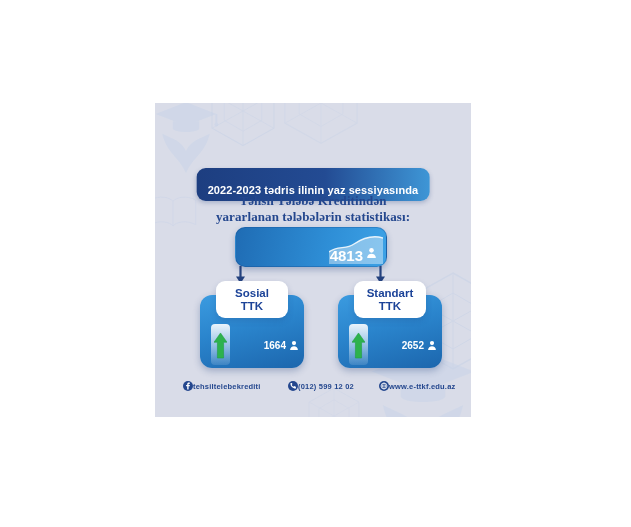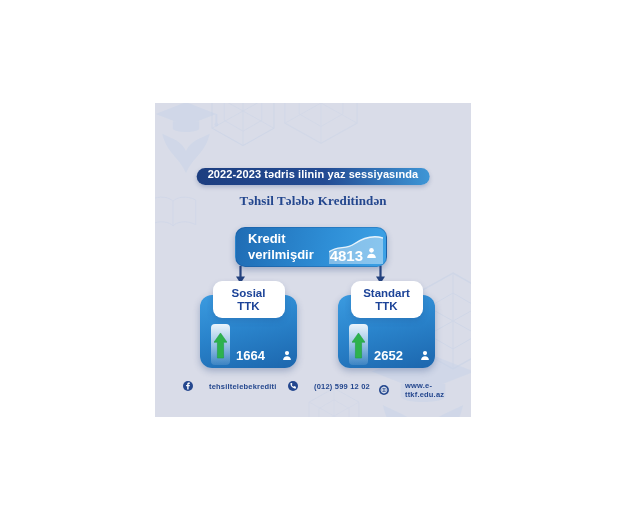--- a/index.html
+++ b/index.html
@@ -12,21 +12,21 @@
   
   .brand-row{position:absolute;top:22px;left:50%;transform:translateX(-50%);
              display:flex;align-items:center;gap:7px;}
   .brand-divider{width:2px;height:26px;background:#2a4a8e;opacity:.85;border-radius:1px;}
   .hotline{font-size:13.5px;font-weight:bold;color:#24427e;letter-spacing:.3px;}
 
   
   .title-pill{position:absolute;top:65px;left:50%;transform:translateX(-50%);
               background:linear-gradient(90deg,#1d3e80 0%,#234b93 55%,#3e96d6 100%);
               color:#fff;font-size:11px;font-weight:bold;letter-spacing:.1px;
-              padding:0 11px 5px;border-radius:9px;white-space:nowrap;
+              padding:16px 11px 5px;border-radius:9px;white-space:nowrap;
               box-shadow:0 2px 4px rgba(30,60,120,.25);}
   .title-line{position:absolute;left:0;width:100%;text-align:center;
               color:#24478e;font-size:13px;font-weight:bold;letter-spacing:.1px;font-family:Liberation Serif, serif;}
   .title-line.l2{top:90px;}
   .title-line.l3{top:106px;}
 
   
   .total-box{position:absolute;left:80px;top:124px;width:150px;height:38px;
              border-radius:10px;
              background:linear-gradient(100deg,#1f6cb4 0%,#2e8ed6 60%,#3da2e6 100%);
@@ -36,37 +36,37 @@
   .total-label span{display:block;}
   .wave{position:absolute;right:3px;bottom:2px;}
   .total-value{position:absolute;right:9px;bottom:2px;display:flex;align-items:flex-start;gap:3px;
                color:#fff;font-size:15px;font-weight:bold;}
 
   .connector{position:absolute;top:163px;}
   .connector.c-left{left:80px;}
   .connector.c-right{left:220px;}
 
   
-  .card{position:absolute;top:192px;width:97px;height:73px;border-radius:12px;
+  .card{position:absolute;top:192px;width:84px;height:73px;border-radius:12px;
         background:linear-gradient(165deg,#3b9be0 0%,#2a84cc 45%,#1c66ad 100%);
-        box-shadow:0 3px 7px rgba(25,60,120,.3);}
+        box-shadow:0 3px 7px rgba(25,60,120,.3);padding-left:20px;}
   .card.left{left:45px;}
   .card.right{left:183px;}
   .card-label{position:absolute;left:50%;transform:translateX(-50%);top:-14px;width:72px;height:37px;
               background:#ffffff;border-radius:9px;box-shadow:0 3px 6px rgba(30,60,120,.2);
               display:flex;flex-direction:column;justify-content:center;align-items:center;
               color:#1c4398;font-size:11.5px;font-weight:bold;line-height:13px;}
   .stat-bar{position:absolute;left:11px;top:29px;width:19px;height:41px;border-radius:4px;
             background:linear-gradient(180deg,rgba(255,255,255,.9) 0%,rgba(230,240,250,.55) 55%,rgba(255,255,255,.12) 100%);}
   .up-arrow{position:absolute;left:14px;top:37px;}
-  .card-value{position:absolute;right:5px;bottom:5px;display:flex;align-items:center;gap:17px;
-              color:#fff;font-size:13px;font-weight:bold;}
-
-  
-  .footer-item{position:absolute;top:278px;display:flex;align-items:center;gap:16px;}
+  .card-value{position:absolute;right:5px;bottom:17px;display:flex;align-items:center;gap:3px;
+              color:#fff;font-size:10px;font-weight:bold;}
+
+  
+  .footer-item{position:absolute;top:278px;display:flex;align-items:center;gap:0;}
   .footer-item .txt{color:#24478e;font-size:7.5px;font-weight:bold;letter-spacing:.2px;}
   .f1{left:28px;} .f2{left:133px;} .f3{left:224px;}
 </style>
 </head>
 <body>
 
 <div class="canvas">
   <div class="board">
 
     <svg width="0" height="0" style="position:absolute" aria-hidden="true">
@@ -108,26 +108,23 @@
     <svg class="wm" style="left:150px;top:284px;opacity:.4" width="58" height="58">
         <use href="#wm-hex"></use>
       </svg>
     <svg class="wm" style="left:212px;top:244px;opacity:.5" width="112" height="134">
         <use href="#wm-logo"></use>
       </svg>
 
 
     <div class="title-pill">2022-2023 tədris ilinin yaz sessiyasında</div>
     <div class="title-line l2">Təhsil Tələbə Kreditindən</div>
+    <div class="title-line l3">yararlanan tələbələrin statistikası:</div>
 
     <div class="total-box">
-      <div class="total-label">
-        <span>Kredit</span>
-        <span>verilmişdir</span>
-      </div>
       <svg class="wave" width="54" height="33" viewBox="0 0 54 33">
         <path d="M0,33 L0,21 C8,14 17,19 25,13 C34,7 44,4 54,7 L54,33 Z" fill="rgba(255,255,255,.4)"></path>
         <path d="M0,21 C8,14 17,19 25,13 C34,7 44,4 54,7" fill="none" stroke="rgba(255,255,255,.85)" stroke-width="1.4"></path>
       </svg>
       <div class="total-value">
         <span>4813</span>
         <svg width="11" height="12" viewBox="0 0 12 12">
           <circle cx="6" cy="3.1" r="2.5" fill="#fff"></circle>
           <path d="M1.3,11.5 c0-3.1 2.1-4.7 4.7-4.7 s4.7,1.6 4.7,4.7 z" fill="#fff"></path>
         </svg>

